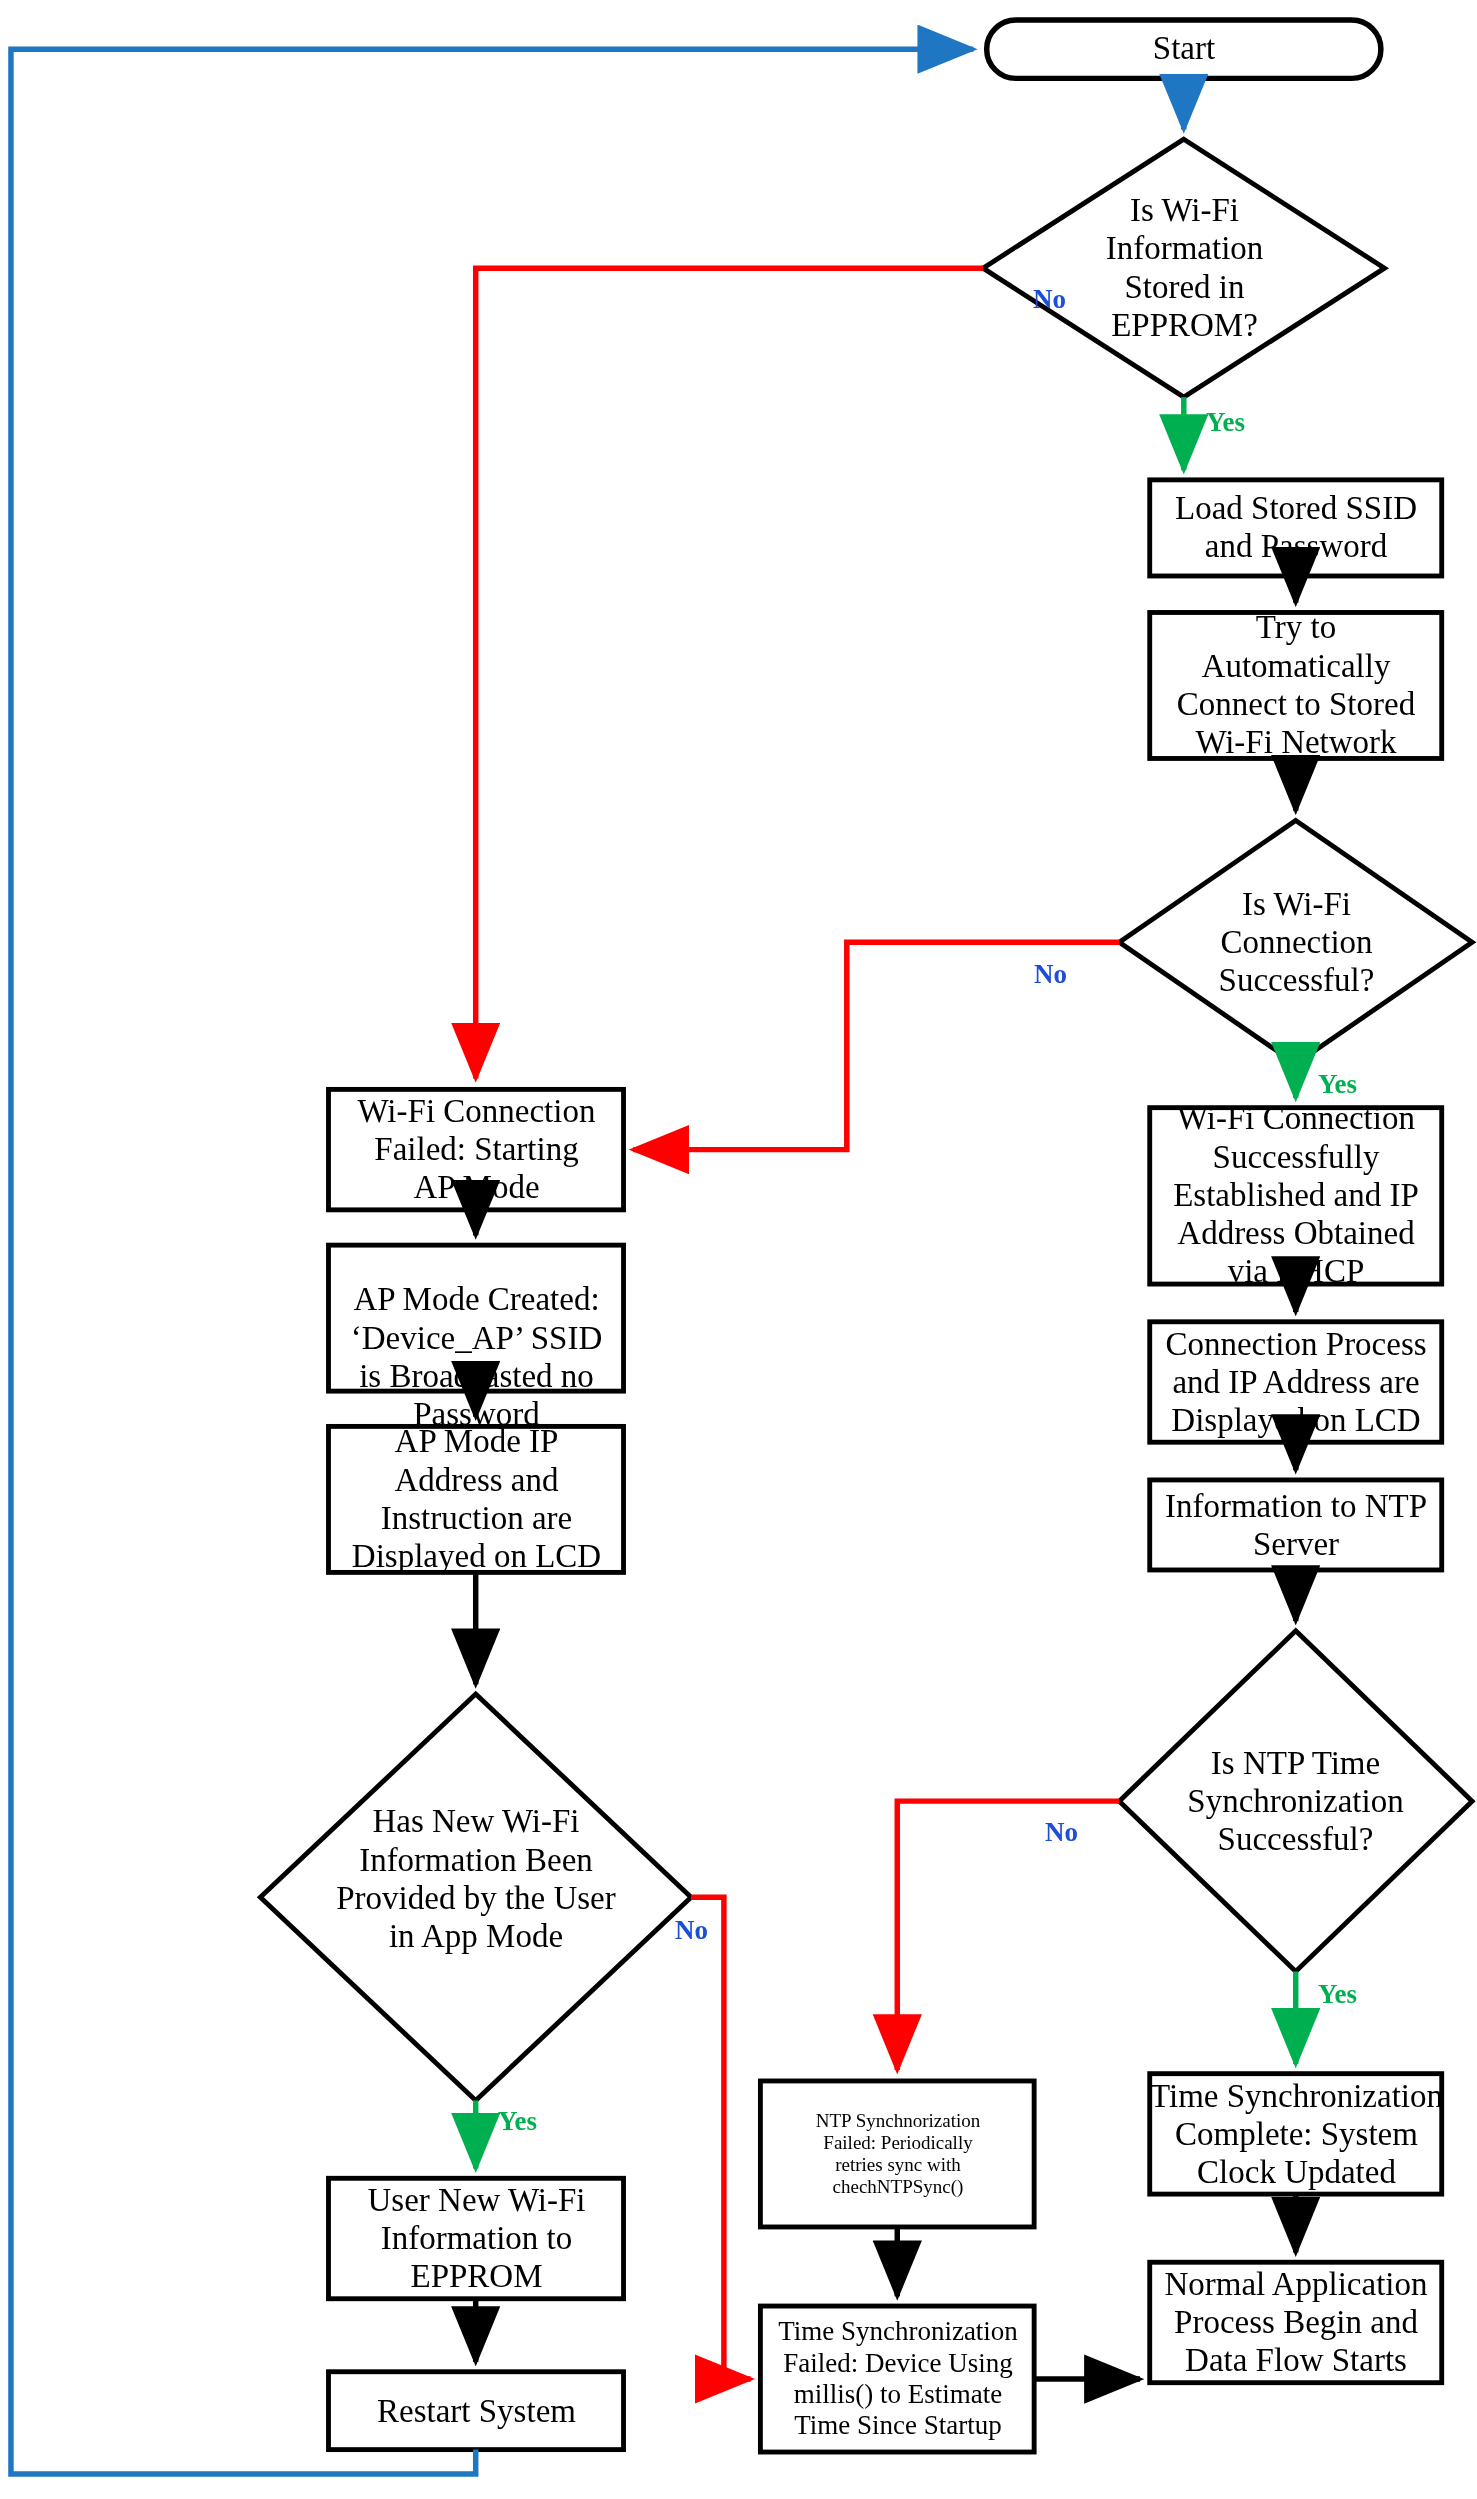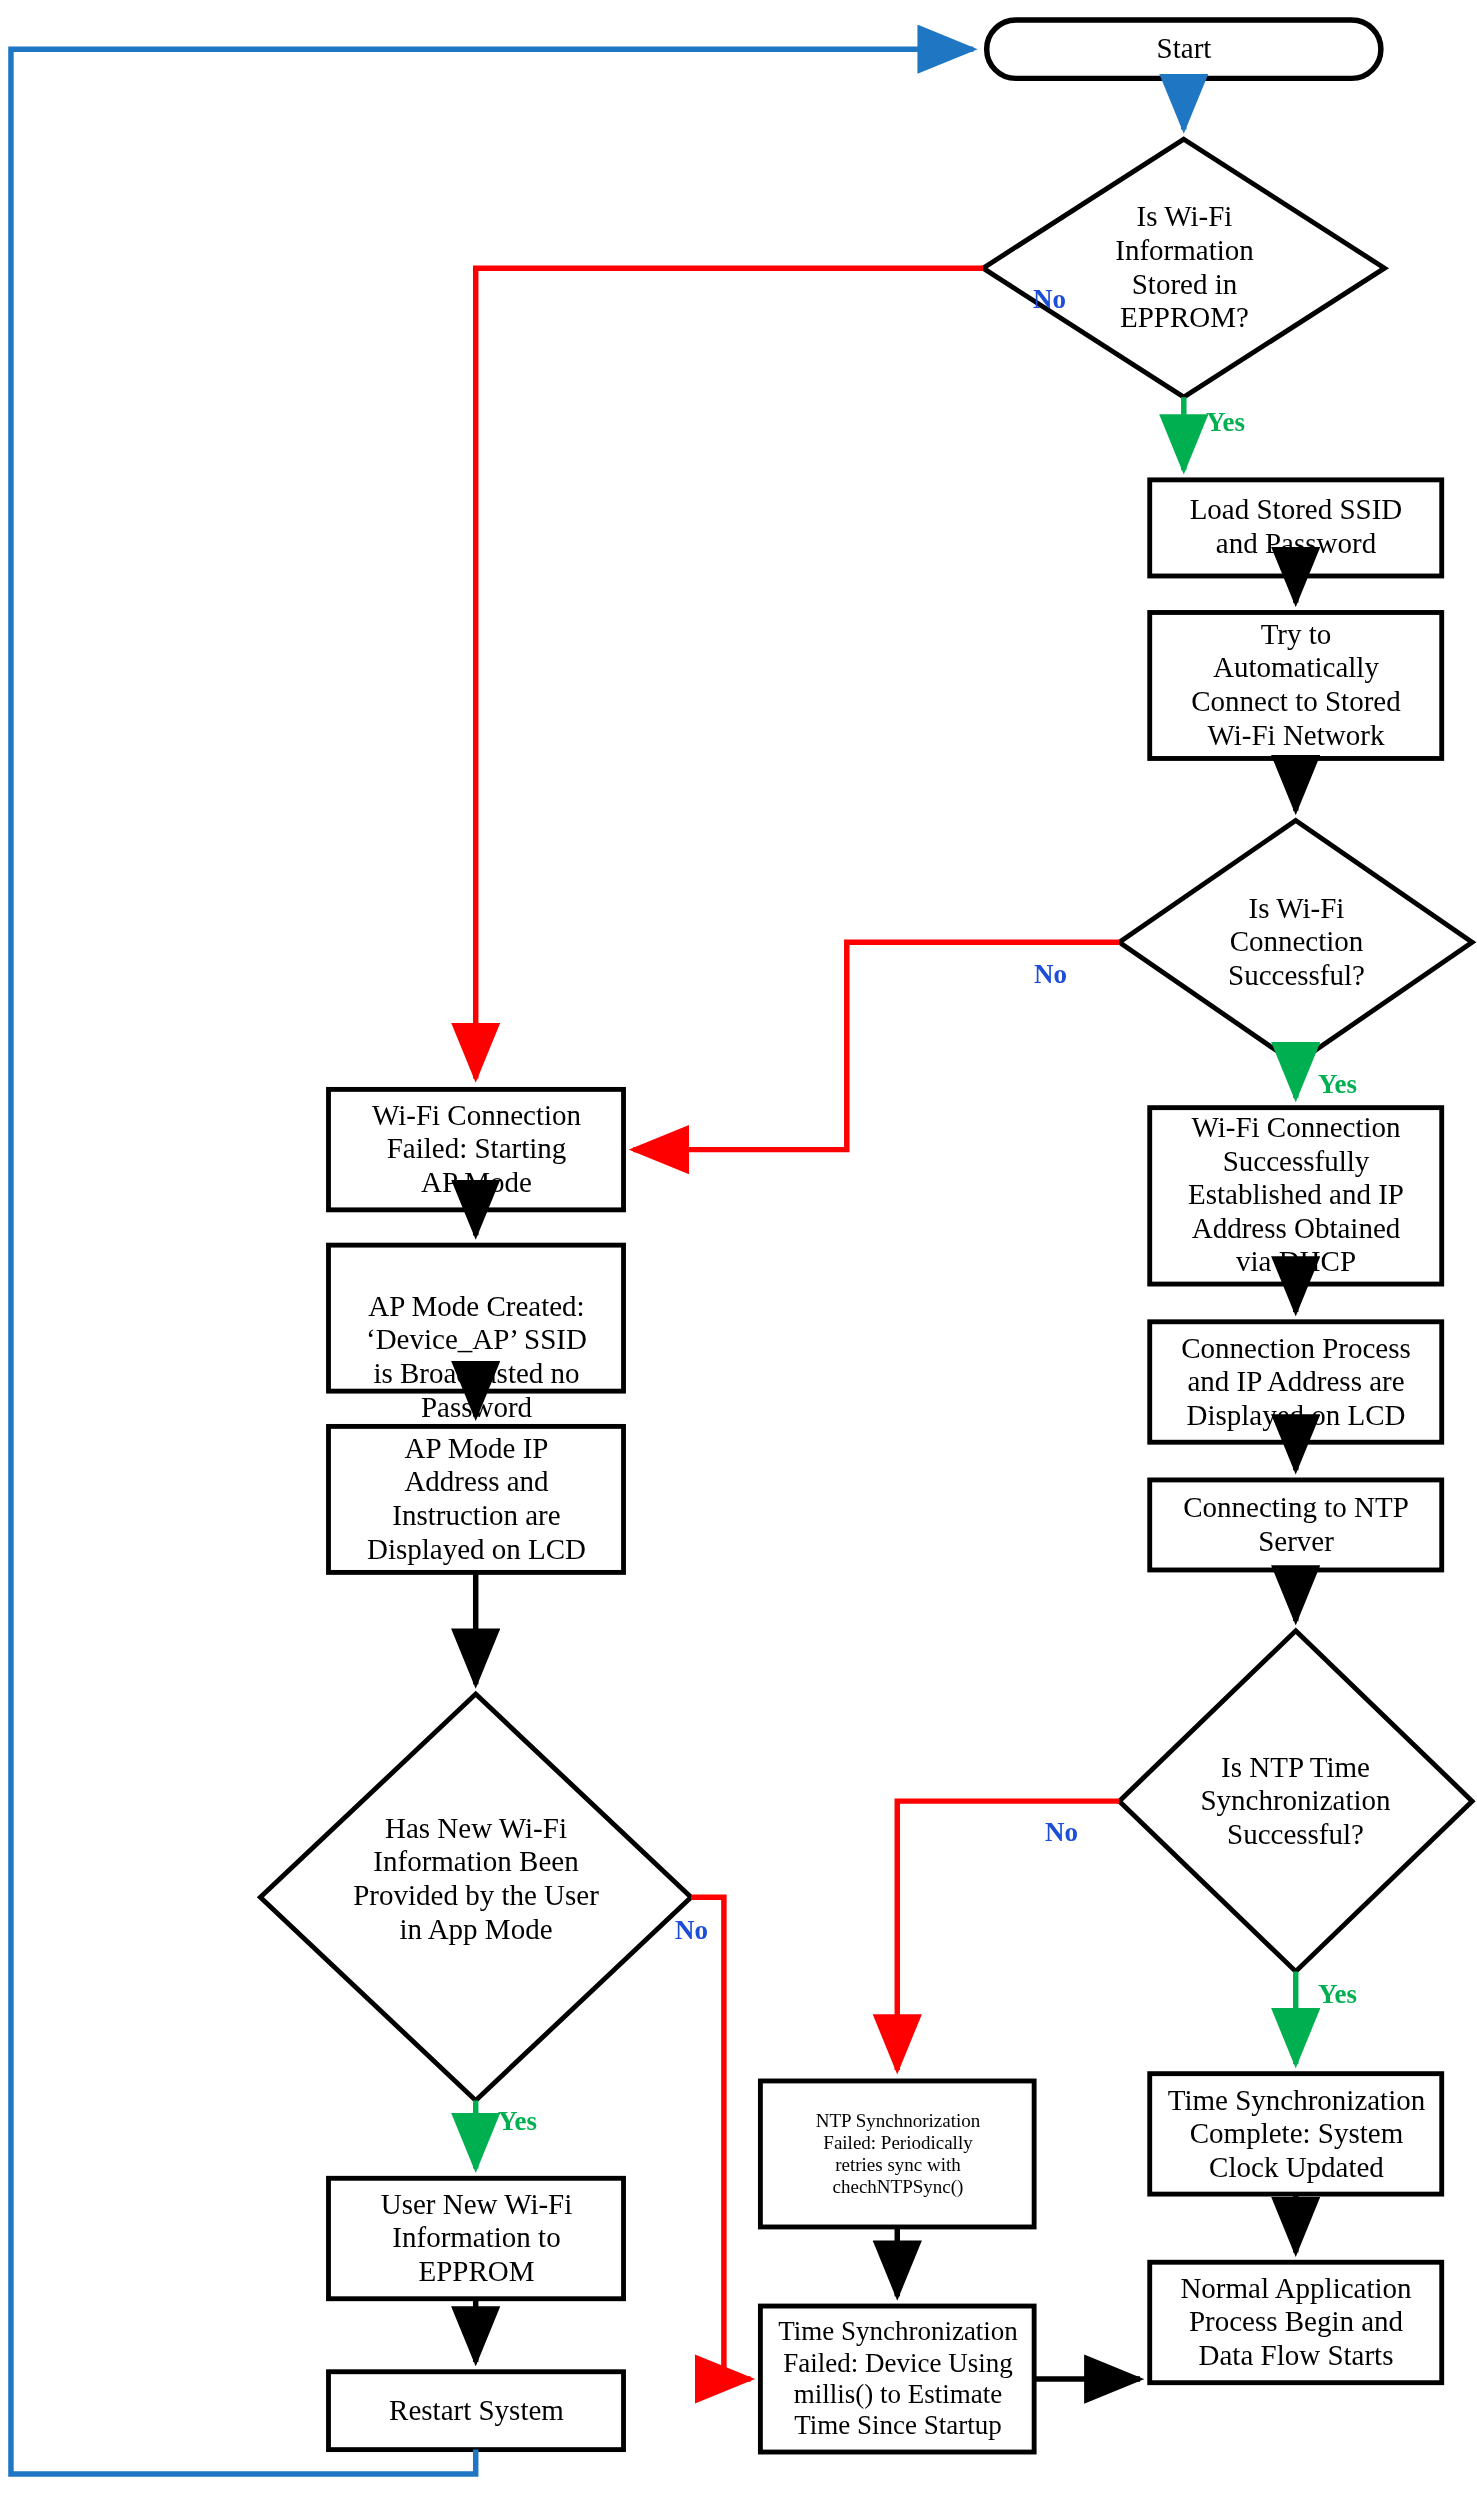--- a/index.html
+++ b/index.html
@@ -5,21 +5,21 @@
   html,body{margin:0;padding:0;background:#ffffff;}
   body{font-family:"Liberation Serif","DejaVu Serif",serif;}
   #stage{position:relative;width:1477px;height:2500px;background:#fff;overflow:hidden;}
   svg{position:absolute;top:0;left:0;width:1477px;height:2500px;}
   .node-text{
     position:absolute;
     display:flex;align-items:center;justify-content:center;
     text-align:center;
     font-family:"Liberation Serif","DejaVu Serif",serif;
     color:#000;
-    font-size:29px;
+    font-size:33px;
     line-height:1.16;
     white-space:pre-line;
     pointer-events:none;
   }
   .edge-label{
     position:absolute;
     font-family:"Liberation Serif","DejaVu Serif",serif;
     font-weight:bold;
     font-size:27px;
     line-height:1;
@@ -154,21 +154,21 @@
   <div class="node-text" style="left:1150px; top:1107px; width:292px; height:176px;">Wi-Fi Connection
 Successfully
 Established and IP
 Address Obtained
 via DHCP</div>
 
   <div class="node-text" style="left:1150px; top:1322px; width:292px; height:120px;">Connection Process
 and IP Address are
 Displayed on LCD</div>
 
-  <div class="node-text" style="left:1150px; top:1480px; width:292px; height:90px;">Connecting to NTP
+  <div class="node-text" style="left:1150px; top:1480px; width:292px; height:90px;">Information to NTP
 Server</div>
 
   <div class="node-text" style="left:1163px; top:1728px; width:265px; height:146px;">Is NTP Time
 Synchronization
 Successful?</div>
 
   <div class="node-text" style="left:1148px; top:2074px; width:297px; height:120px;">Time Synchronization
 Complete: System
 Clock Updated</div>
 

